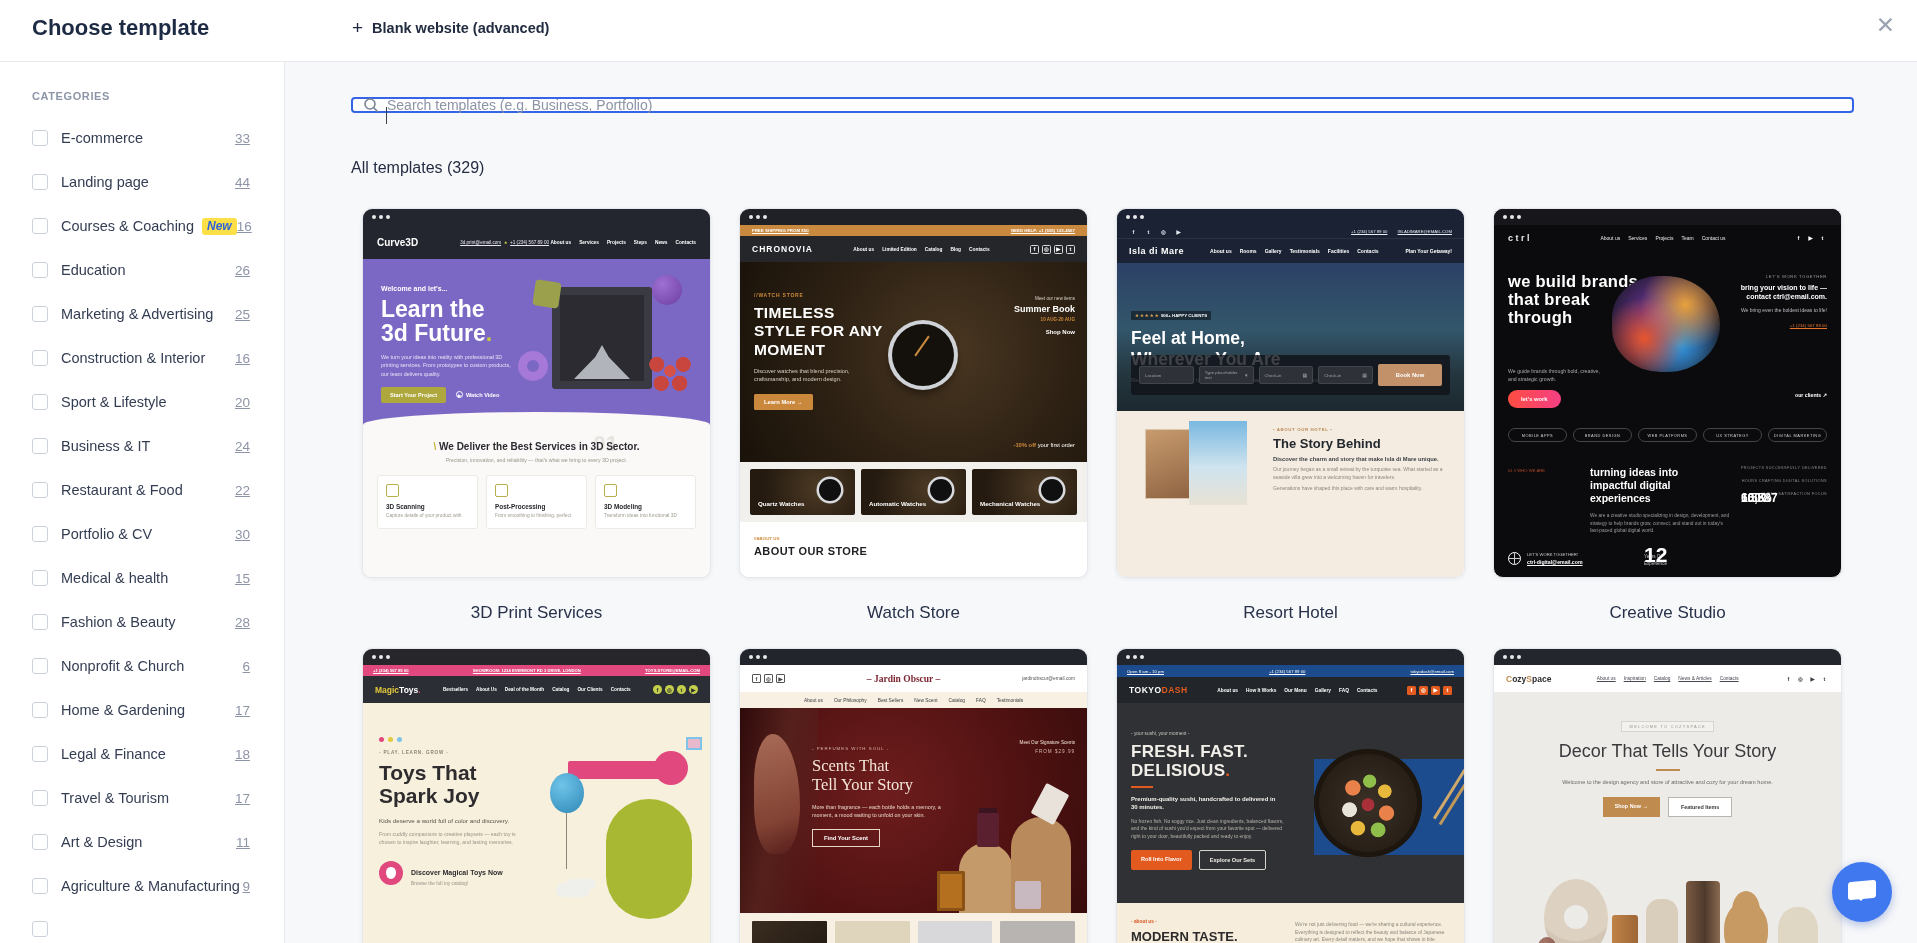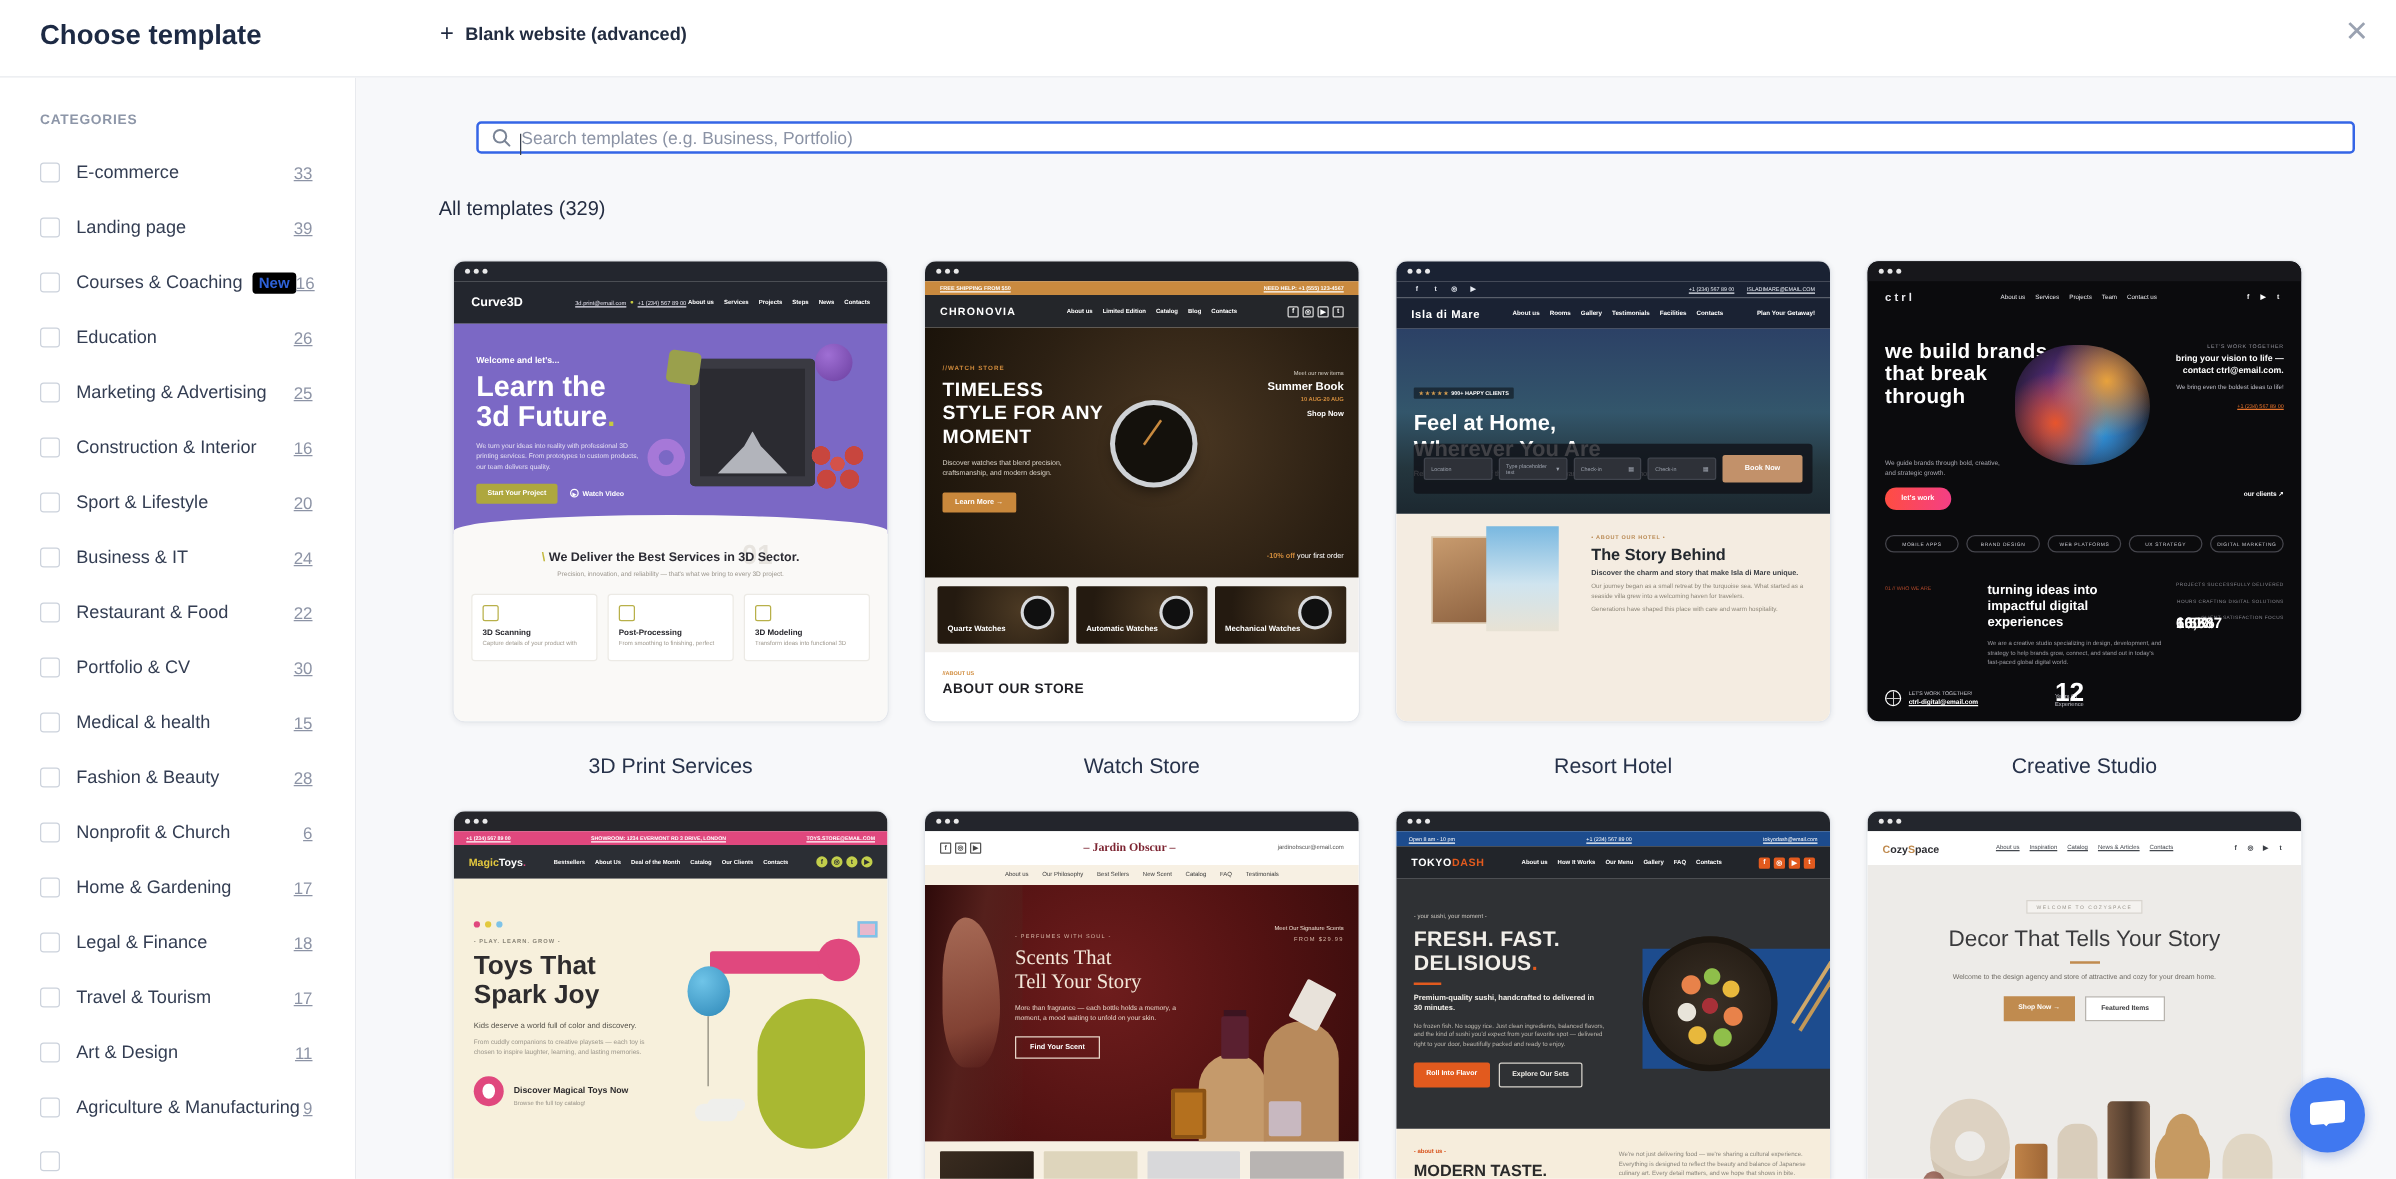--- a/index.html
+++ b/index.html
@@ -21,30 +21,30 @@
   .sidebar { position:absolute; left:0; top:62px; width:285px; height:881px; background:#fff;
              border-right:1px solid #e8eaee; overflow:hidden; }
   .cat-heading { margin:28px 0 0 32px; font-size:11px; font-weight:700; letter-spacing:.6px;
                  color:#8d96a8; }
   .cat-list { margin-top:14px; }
   .cat-item { display:flex; align-items:center; height:44px; padding:0 34px 0 32px; cursor:pointer; }
   .cb { width:16px; height:16px; border:1.5px solid #ccd2dc; border-radius:3px; background:#fff;
         flex:0 0 auto; }
   .cat-item .lab { margin-left:13px; font-size:14.5px; color:#333d52; white-space:nowrap; }
   .cat-item .badge { margin-left:8px; font-size:12px; font-weight:700; color:#2e62d9;
-                     background:#000000; border-radius:3px; padding:1px 5px 2px; }
+                     background:#fde047; border-radius:3px; padding:1px 5px 2px;font-style:italic; }
   .cat-item .cnt { margin-left:auto; font-size:13.5px; color:#8d94a6;text-decoration:underline; }
   .cb-partial { position:absolute; left:32px; top:859px; }
 
   
   .main { position:absolute; left:285px; top:62px; width:1632px; height:881px; background:#f7f8fa;
           overflow:hidden; }
-  .search-wrap { position:absolute; left:66px; top:35px; width:1503px; height:26px; background:#fff;
+  .search-wrap { position:absolute; left:66px; top:35px; width:1503px; height:16px; background:#fff;
                  border:2px solid #3565e6; border-radius:4px; display:flex; align-items:center;
-                 padding:0 10px;margin-left:30px; }
+                 padding:0 10px; }
   .search-wrap svg { flex:0 0 auto; }
   .search-wrap input { border:none; outline:none; flex:1; margin-left:8px; font-size:14px;
                        font-family:"Liberation Sans",sans-serif; color:#333; background:transparent; }
   .search-wrap input::placeholder { color:#8b93a5; }
   .caret { position:absolute; left:33px; top:8px; width:1px; height:17px; background:#39404e; }
   .results-heading { position:absolute; left:66px; top:97px; font-size:16px; color:#242d42; }
 
   .grid { position:absolute; left:77px; top:146px; width:1480px; display:grid;
           grid-template-columns:repeat(4,349px); column-gap:28px; }
   .thumb { width:349px; height:370px; background:#fff; border:1px solid #e4e7ec; border-radius:10px;
@@ -427,21 +427,21 @@
   <label class="cat-item">
       <span class="cb"></span>
       <span class="lab">E-commerce</span>
 
       <span class="cnt">33</span>
     </label>
       <label class="cat-item">
       <span class="cb"></span>
       <span class="lab">Landing page</span>
 
-      <span class="cnt">39</span>
+      <span class="cnt">44</span>
     </label>
       <label class="cat-item">
       <span class="cb"></span>
       <span class="lab">Courses &amp; Coaching</span>
       <span class="badge">New</span>
       <span class="cnt">16</span>
     </label>
       <label class="cat-item">
       <span class="cb"></span>
       <span class="lab">Education</span>

